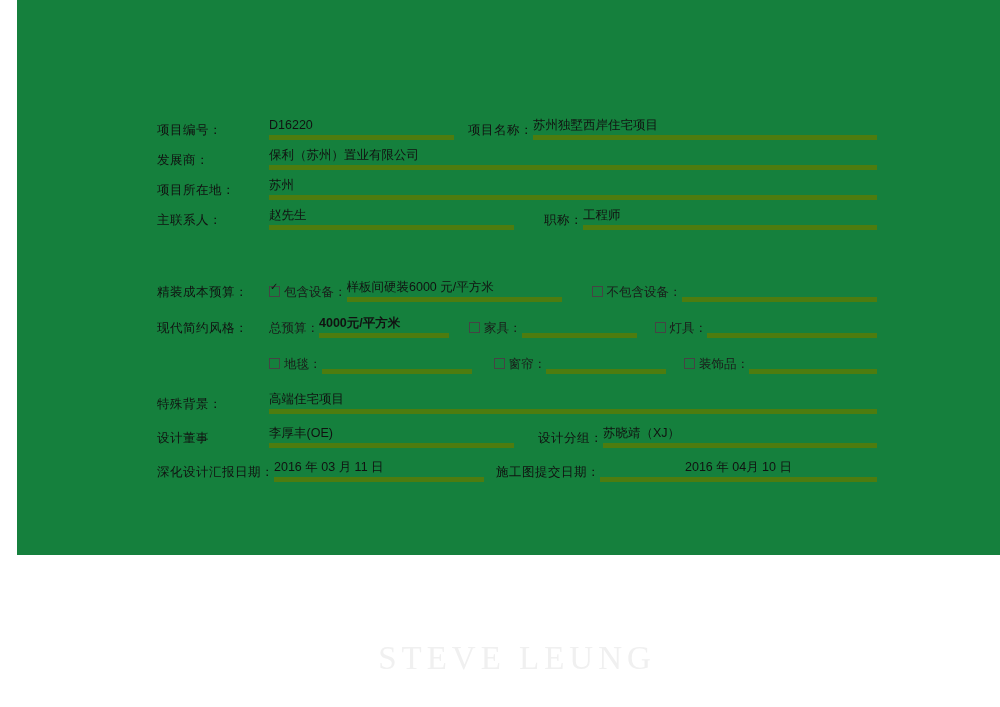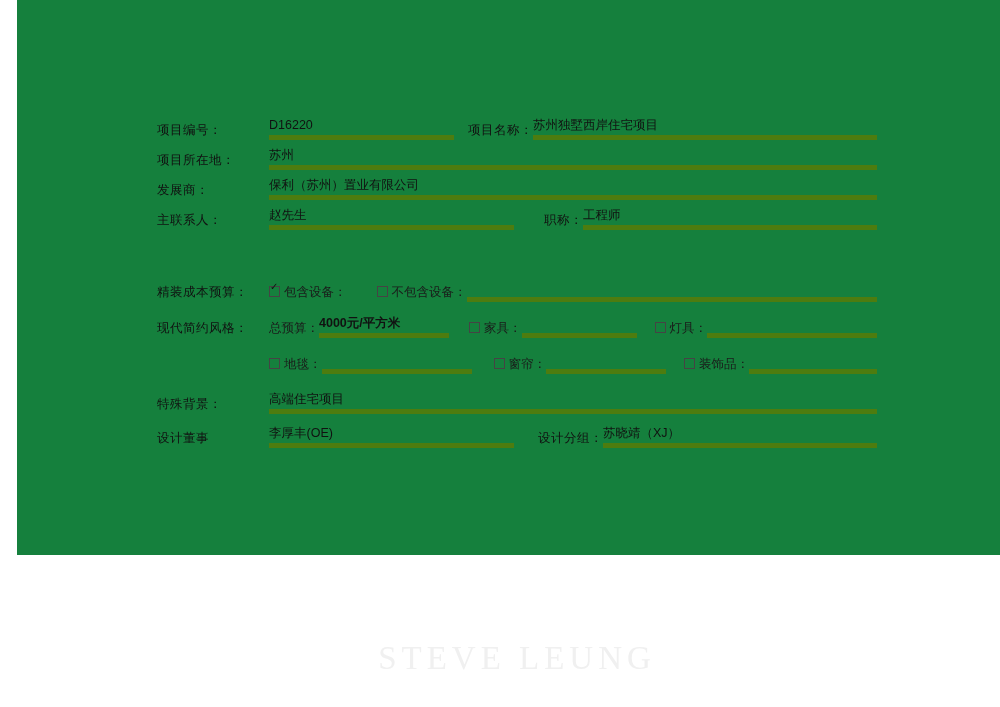--- a/index.html
+++ b/index.html
@@ -107,27 +107,27 @@
 
     <div class="row">
       <div class="label wide">项目编号：</div>
       <div class="field" style="flex:0 0 185px;">D16220</div>
       <div class="gap"></div>
       <div class="label" style="width:auto;">项目名称：</div>
       <div class="field">苏州独墅西岸住宅项目</div>
     </div>
 
     <div class="row">
+      <div class="label wide">发展商：</div>
+      <div class="field">保利（苏州）置业有限公司</div>
+    </div>
+
+    <div class="row">
       <div class="label wide">项目所在地：</div>
       <div class="field">苏州</div>
-    </div>
-
-    <div class="row">
-      <div class="label wide">发展商：</div>
-      <div class="field">保利（苏州）置业有限公司</div>
     </div>
 
     <div class="row">
       <div class="label wide">主联系人：</div>
       <div class="field" style="flex:0 0 245px;">赵先生</div>
       <div class="gap" style="width:30px;"></div>
       <div class="label" style="width:auto;">职称：</div>
       <div class="field">工程师</div>
     </div>
 
@@ -136,20 +136,21 @@
 
 
     <div class="spacer-row" style="height:26px;"></div>
 
     <div class="row">
       <div class="label wide">精装成本预算：</div>
       <div class="inlinelbl">
         <span class="chk checked"></span>
         <span>包含设备：</span>
       </div>
+      <div class="field" style="flex:0 0 215px;">样板间硬装6000 元/平方米</div>
       <div class="gap" style="width:30px;"></div>
       <div class="inlinelbl">
         <span class="chk"></span>
         <span>不包含设备：</span>
       </div>
       <div class="field"></div>
     </div>
 
     <div class="spacer-row" style="height:6px;"></div>
 
@@ -206,18 +207,25 @@
     <div class="row">
       <div class="label wide">设计董事</div>
       <div class="field" style="flex:0 0 245px;">李厚丰(OE)</div>
       <div class="gap" style="width:24px;"></div>
       <div class="label" style="width:auto;">设计分组：</div>
       <div class="field">苏晓靖（XJ）</div>
     </div>
 
     <div class="spacer-row" style="height:4px;"></div>
 
+    <div class="row">
+      <div class="label" style="width:auto;">深化设计汇报日期：</div>
+      <div class="field" style="flex:0 0 210px;">2016 年 03 月 11 日</div>
+      <div class="gap" style="width:12px;"></div>
+      <div class="label" style="width:auto;">施工图提交日期：</div>
+      <div class="field" style="text-align:center;">2016 年 04月 10 日</div>
+    </div>
 
   </div>
 
   <div class="watermark">STEVE LEUNG</div>
 
 </div>
 
 </body></html>

